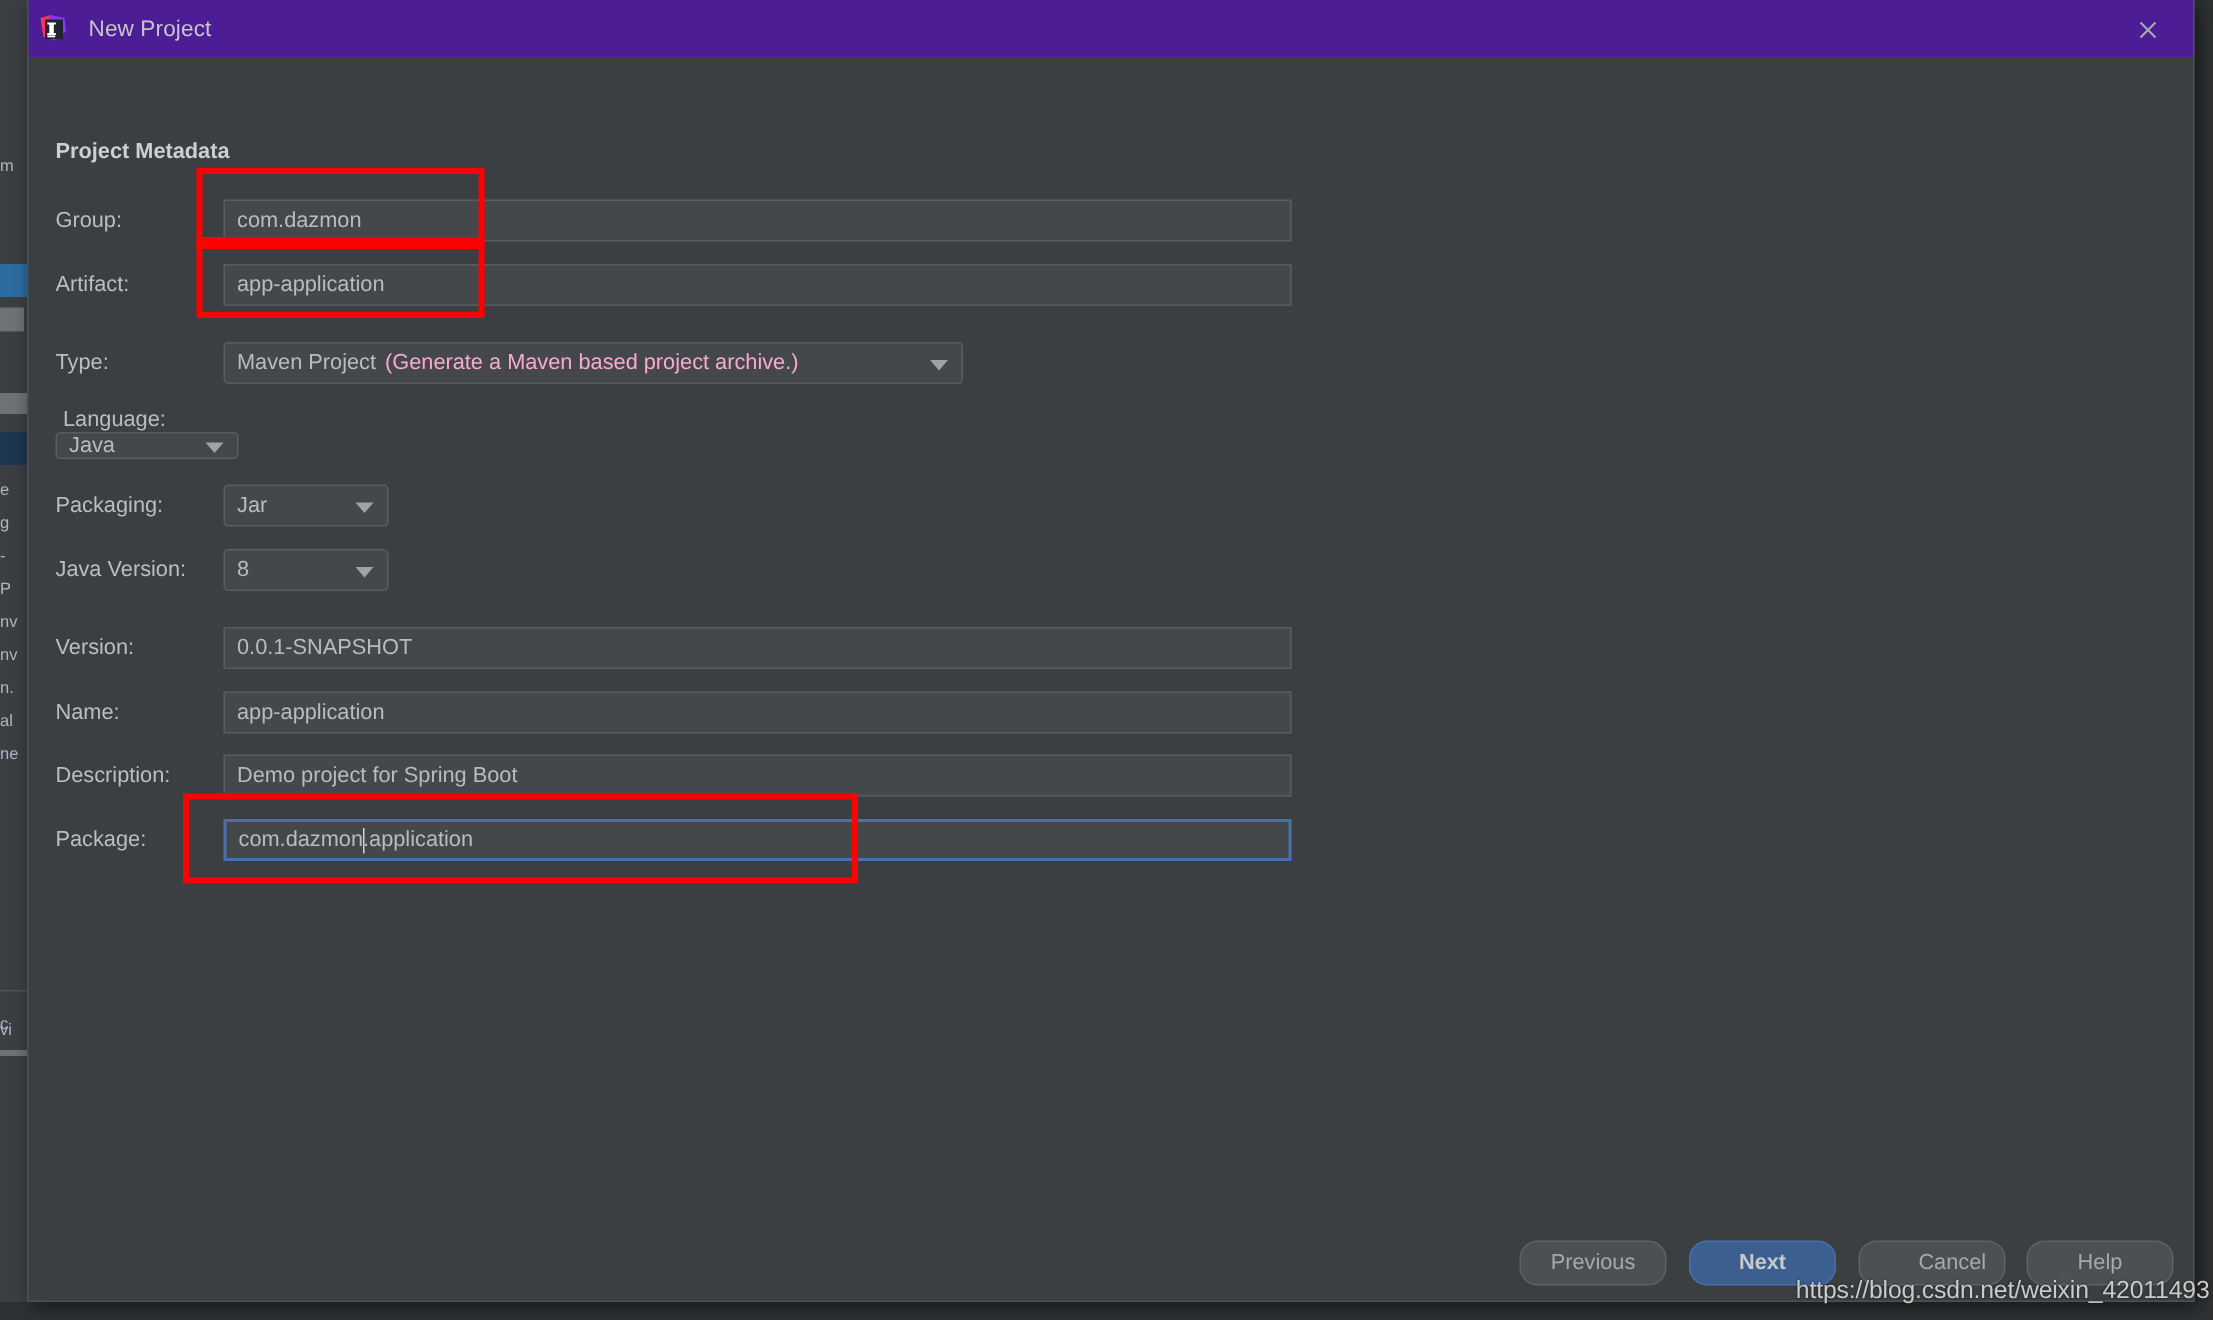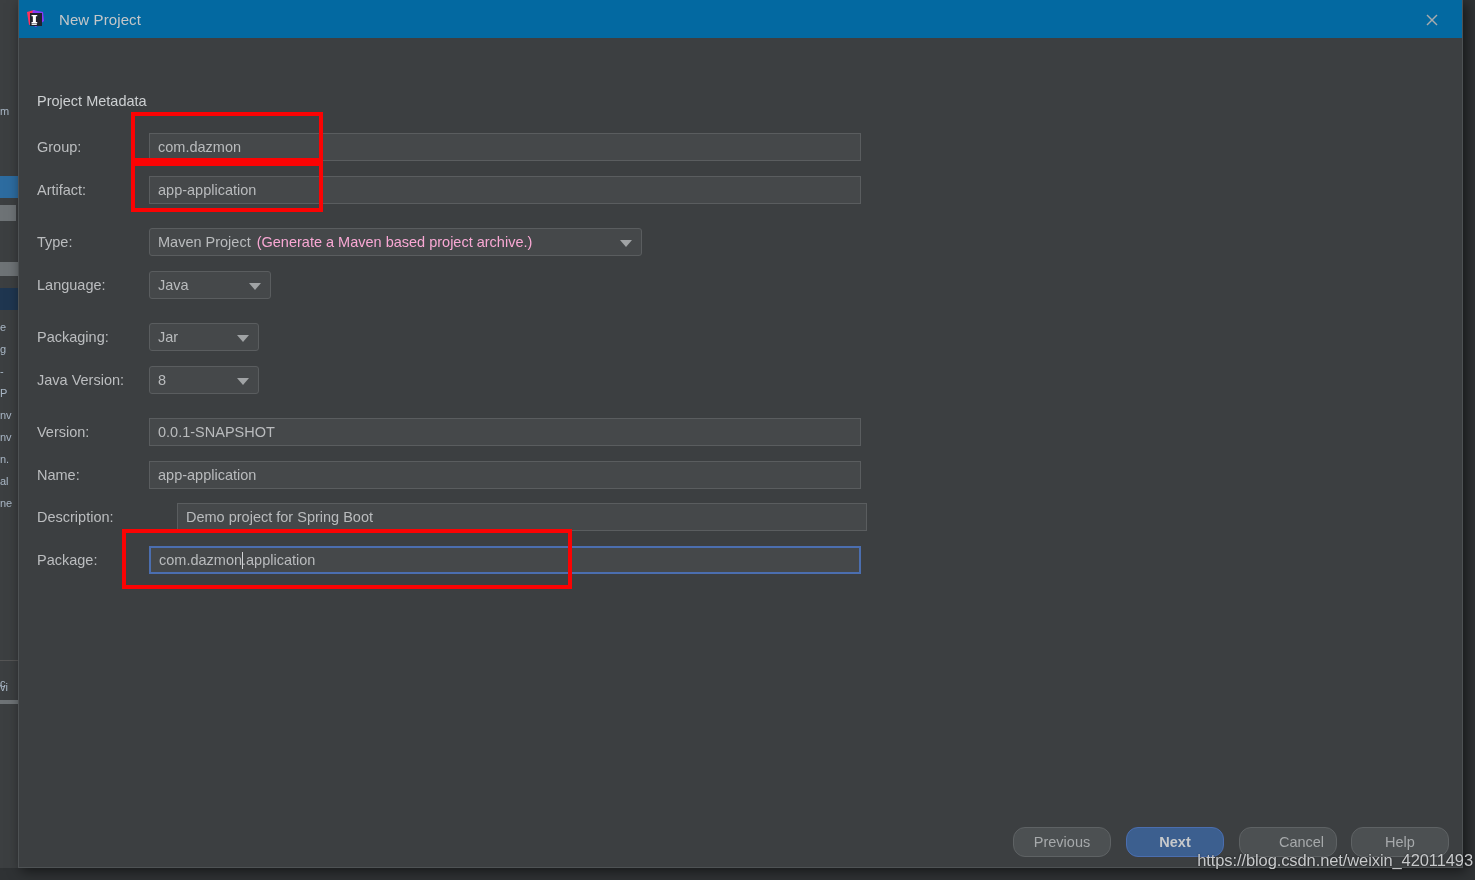--- a/index.html
+++ b/index.html
@@ -73,21 +73,21 @@
     background: #3c3f41;
     border: 1px solid #4e5254;
     border-top: none;
     box-shadow: 3px 3px 12px rgba(0,0,0,.55);
   }
 
   
   #titlebar {
     position: relative;
     height: 38px;
-    background: #0369a1;
+    background: #4c1d95;
     display: flex;
     align-items: center;
   }
   #app-icon {
     width: 20px; height: 20px;
     margin-left: 6px;
     position: relative;
     flex: 0 0 auto;
   }
   #title-text {
@@ -108,21 +108,21 @@
   
   #content {
     position: relative;
     height: 830px;
   }
 
   #section-title {
     position: absolute;
     left: 18px; top: 55px;
     font-size: 14.5px;
-    font-weight: normal;
+    font-weight: bold;
     color: #cdd0d2;
   }
 
   .row {
     position: absolute;
     left: 18px;
     height: 26px;
     display: flex;
     align-items: center;
   }
@@ -294,21 +294,21 @@
 
       <div class="row" style="top:191px; width:630px;">
         <div class="row-label">Type:</div>
         <div class="combo" style="width:493px;">
           <span>Maven Project</span>
           <span class="combo-hint">(Generate a Maven based project archive.)</span>
           <span class="arrow"></span>
         </div>
       </div>
 
-      <div class="row" style="top:234px;">
+      <div class="row" style="top:234px;flex-direction:column;">
         <div class="row-label">Language:</div>
         <div class="combo" style="width:122px;">
           <span>Java</span>
           <span class="arrow"></span>
         </div>
       </div>
 
       <div class="row" style="top:286px;">
         <div class="row-label">Packaging:</div>
         <div class="combo" style="width:110px;">
@@ -330,21 +330,21 @@
         <div class="textfield" style="width:712px;">0.0.1-SNAPSHOT</div>
       </div>
 
       <div class="row" style="top:424px; width:830px;">
         <div class="row-label">Name:</div>
         <div class="textfield" style="width:712px;">app-application</div>
       </div>
 
       <div class="row" style="top:466px; width:830px;">
         <div class="row-label">Description:</div>
-        <div class="textfield" style="width:712px;margin-left:28px;">Demo project for Spring Boot</div>
+        <div class="textfield" style="width:712px;">Demo project for Spring Boot</div>
       </div>
 
       <div class="row" style="top:509px; width:830px;">
         <div class="row-label">Package:</div>
         <div class="textfield focused" style="width:712px;">
           <span>com.dazmon</span>
             <span class="caret"></span>
             <span>.application</span>
         </div>
       </div>

